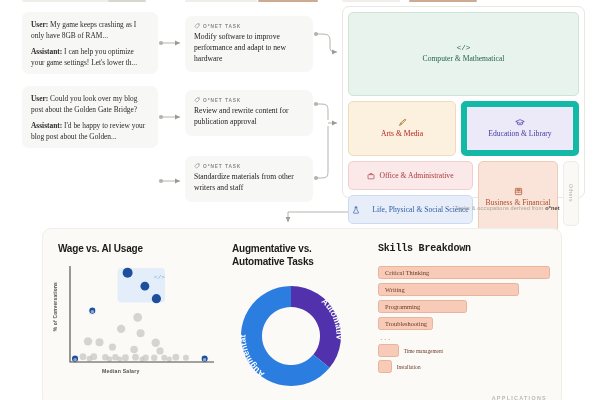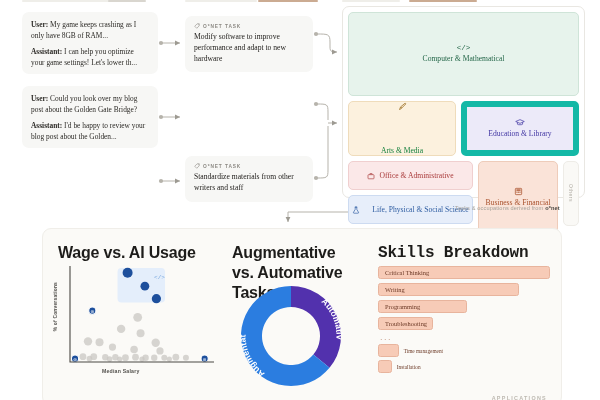--- a/index.html
+++ b/index.html
@@ -59,21 +59,21 @@
     border-radius:5px;box-sizing:border-box;
     display:flex;flex-direction:column;align-items:center;justify-content:center;
     font-family:"Liberation Serif", serif;
     text-align:center;line-height:1.2;
   }
   .occ-box .oc-ico{display:block;margin-bottom:2px;line-height:1;}
   .occ-box .oc-lbl{font-size:7.6px;}
   .occ-row{display:flex;gap:5px;}
 
   #occ-comp{height:84px;width:100%;background:#e7f3ec;border:1px solid #cfe4d8;color:#236648;}
-  #occ-arts{flex:1;height:55px;background:#fcf1de;border:1px solid #efdcbb;color:#15803d;justify-content:space-between;}
+  #occ-arts{flex:1;height:55px;background:#fcf1de;border:1px solid #efdcbb;color:#b91c1c;}
   #occ-edu{flex:1;height:55px;background:#eceaf9;border:6px solid #14b8a6;color:#4237a3;}
   #occ-office{height:29px;background:#fbe8e8;border:1px solid #f0cfcf;color:#a93a3a;
               flex-direction:row;gap:4px;}
   #occ-life{height:29px;background:#e7eefa;border:1px solid #cddbf1;color:#2c5ba0;
             flex-direction:row;gap:12px;}
   #occ-bizfin{width:80px;height:72px;background:#fae3d8;border:1px solid #eeccba;color:#a9512c;}
   #occ-others{
     width:14px;height:63px;background:#faf9f6;border:1px solid #eeece7;border-radius:5px;
     display:flex;align-items:center;justify-content:center;
   }
@@ -94,21 +94,21 @@
   .apps{
     position:absolute;left:42px;top:228px;width:520px;height:178px;
     background:#fbfaf7;border:1px solid #f0eee9;border-radius:9px;
     box-sizing:border-box;
   }
   .apps-tag{
     position:absolute;right:14px;bottom:4px;
     font-size:5.4px;letter-spacing:1.3px;color:#bdb9b1;font-weight:bold;
   }
   .panel-title{
-    position:absolute;font-size:16px;font-weight:bold;color:#1d1c1a;
+    position:absolute;font-size:10px;font-weight:bold;color:#1d1c1a;
     letter-spacing:-.2px;line-height:1.25;
   }
   #t-scatter{left:58px;top:243px;}
   #t-donut{left:232px;top:243px;width:120px;}
   #t-skills{left:378px;top:243px;font-family:Liberation Mono, monospace;}
 
   
   .scatter{position:absolute;left:56px;top:262px;width:160px;height:118px;}
   .ylab{
     position:absolute;left:-3px;top:20px;
@@ -202,20 +202,30 @@
 
   <div class="task-card" id="task0">
     <div class="task-kicker">
       <svg width="6" height="6" viewBox="0 0 10 10">
         <path d="M1.2 5.4 L5.4 1.2 L8.8 1.2 L8.8 4.6 L4.6 8.8 Z" fill="none" stroke="#8d8a84" stroke-width="1"></path>
         <circle cx="7" cy="3" r="0.8" fill="#8d8a84"></circle>
       </svg>
       <span>O*NET TASK</span>
     </div>
     <div class="task-title">Modify software to improve performance and adapt to new hardware</div>
+  </div>
+  <div class="task-card" id="task1">
+    <div class="task-kicker">
+      <svg width="6" height="6" viewBox="0 0 10 10">
+        <path d="M1.2 5.4 L5.4 1.2 L8.8 1.2 L8.8 4.6 L4.6 8.8 Z" fill="none" stroke="#8d8a84" stroke-width="1"></path>
+        <circle cx="7" cy="3" r="0.8" fill="#8d8a84"></circle>
+      </svg>
+      <span>O*NET TASK</span>
+    </div>
+    <div class="task-title">Review and rewrite content for publication approval</div>
   </div>
   <div class="task-card" id="task2">
     <div class="task-kicker">
       <svg width="6" height="6" viewBox="0 0 10 10">
         <path d="M1.2 5.4 L5.4 1.2 L8.8 1.2 L8.8 4.6 L4.6 8.8 Z" fill="none" stroke="#8d8a84" stroke-width="1"></path>
         <circle cx="7" cy="3" r="0.8" fill="#8d8a84"></circle>
       </svg>
       <span>O*NET TASK</span>
     </div>
     <div class="task-title">Standardize materials from other writers and staff</div>

